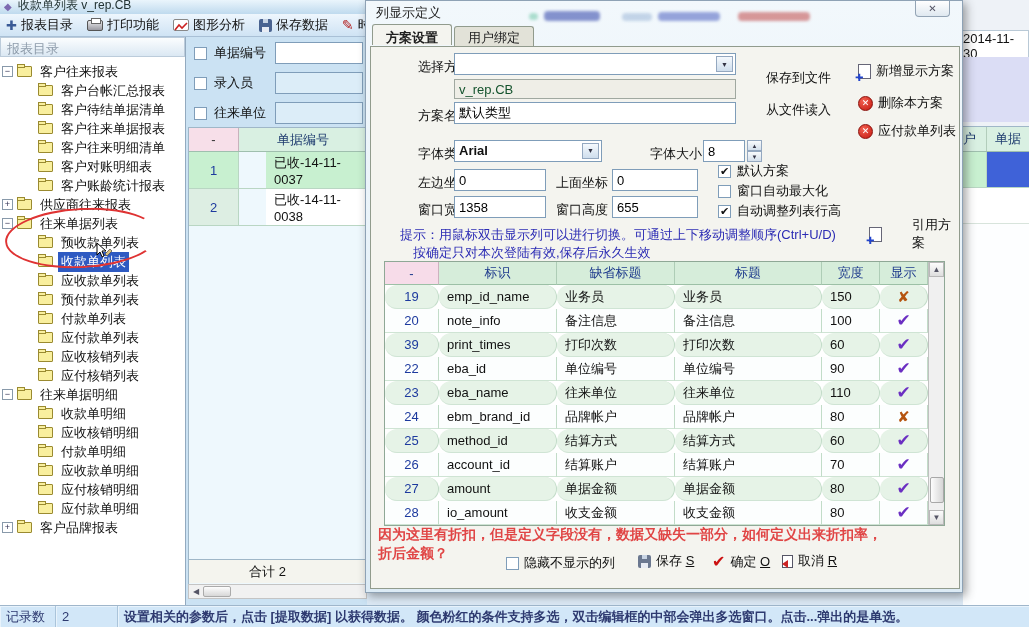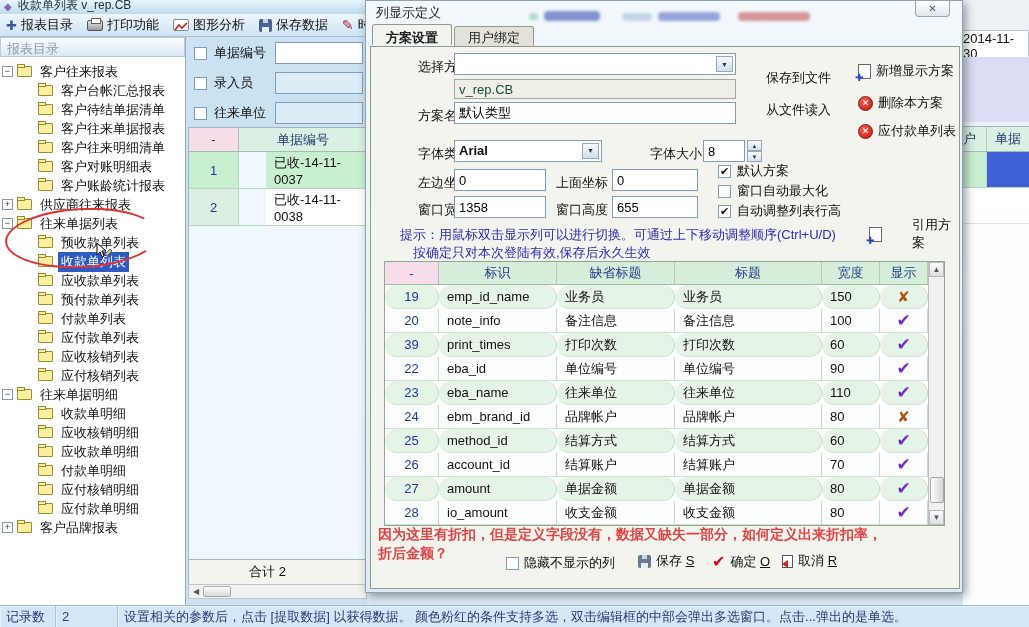--- a/index.html
+++ b/index.html
@@ -80,21 +80,21 @@
   .rs-r1 .a { width:24px; background:#c8f0d0; border-right:1px solid #b9d6c3; }
   .rs-r1 .b { flex:1; background:#3f62d8; }
   .rs-r2 { position:absolute; left:0; top:188px; width:66px; height:36px; background:#fff; border-bottom:1px solid #d8e4dc; }
   .rs-rest { position:absolute; left:0; top:224px; width:66px; height:381px; background:#fdfeff; }
 
   
   .statusbar { position:absolute; left:0; top:605px; width:1029px; height:22px; background:#d2e7f8; border-top:1px solid #9fb6cb;
     display:flex; align-items:center; color:#2e3a70; }
   .sseg { height:100%; display:flex; align-items:center; padding:0 6px; border-right:1px solid #aac4da; box-shadow:inset 1px 1px 0 #e8f3fc; }
   .sseg.s1 { width:56px; } .sseg.s2 { width:62px; }
-  .sseg.s3 { flex:1; border-right:none; }
+  .sseg.s3 { flex:1; border-right:none;font-weight:bold; }
 
   
   .dialog { position:absolute; left:365px; top:0; width:598px; height:593px;
     background:linear-gradient(#f2f8fc,#dcebf5); border:1px solid #8ea2b5; box-shadow:3px 3px 9px rgba(40,40,40,.45); z-index:20; }
   .dlg-title { position:absolute; left:0; top:0; width:100%; height:22px; }
   .dlg-title .t { position:absolute; left:10px; top:3px; color:#222; }
   .blob { position:absolute; border-radius:4px; filter:blur(1.5px); opacity:.55; }
   .dlg-close { position:absolute; right:12px; top:0; width:35px; height:16px;
     background:linear-gradient(#ffffff,#dfe8f0); border:1px solid #93a4b5; border-top:none; border-radius:0 0 4px 4px;
     display:flex; align-items:center; justify-content:center; font-size:10px; color:#556; }
@@ -283,26 +283,26 @@
           <span class="tlab">收款单明细</span>
         </div>
         <div class="trow">
           <span class="tind" style="width: 36px;"></span>
           <span class="tfold"></span>
           <span class="tlab">应收核销明细</span>
         </div>
         <div class="trow">
           <span class="tind" style="width: 36px;"></span>
           <span class="tfold"></span>
+          <span class="tlab">付款单明细</span>
+        </div>
+        <div class="trow">
+          <span class="tind" style="width: 36px;"></span>
+          <span class="tfold"></span>
           <span class="tlab">应收款单明细</span>
-        </div>
-        <div class="trow">
-          <span class="tind" style="width: 36px;"></span>
-          <span class="tfold"></span>
-          <span class="tlab">付款单明细</span>
         </div>
         <div class="trow">
           <span class="tind" style="width: 36px;"></span>
           <span class="tfold"></span>
           <span class="tlab">应付核销明细</span>
         </div>
         <div class="trow">
           <span class="tind" style="width: 36px;"></span>
           <span class="tfold"></span>
           <span class="tlab">应付款单明细</span>

